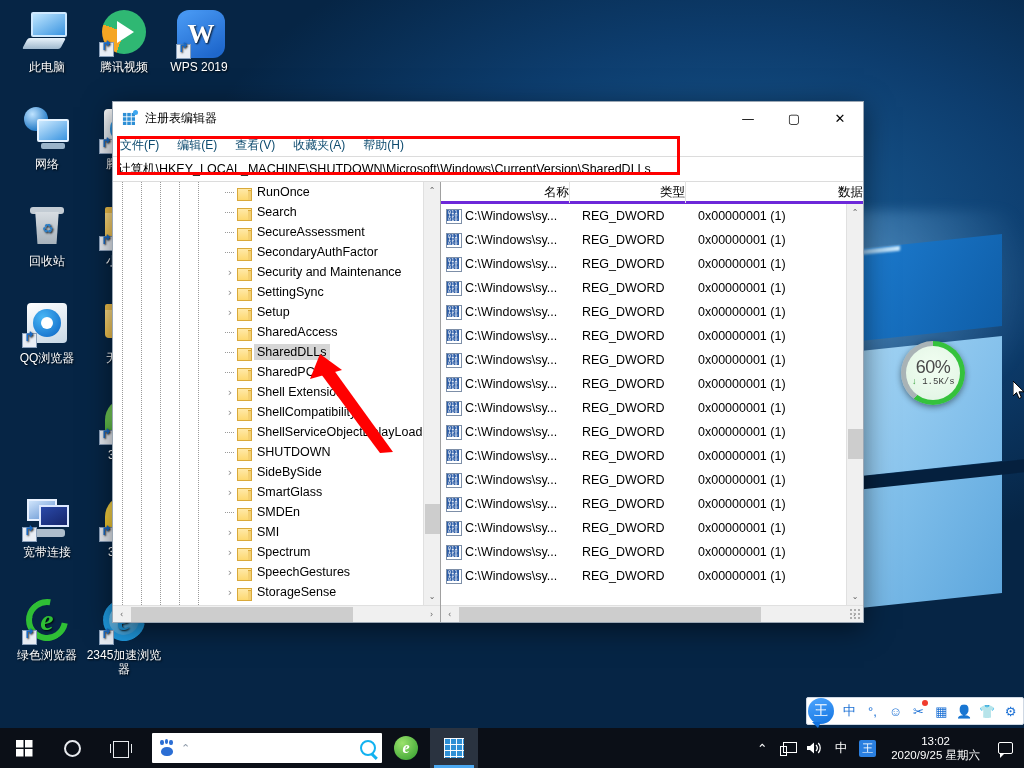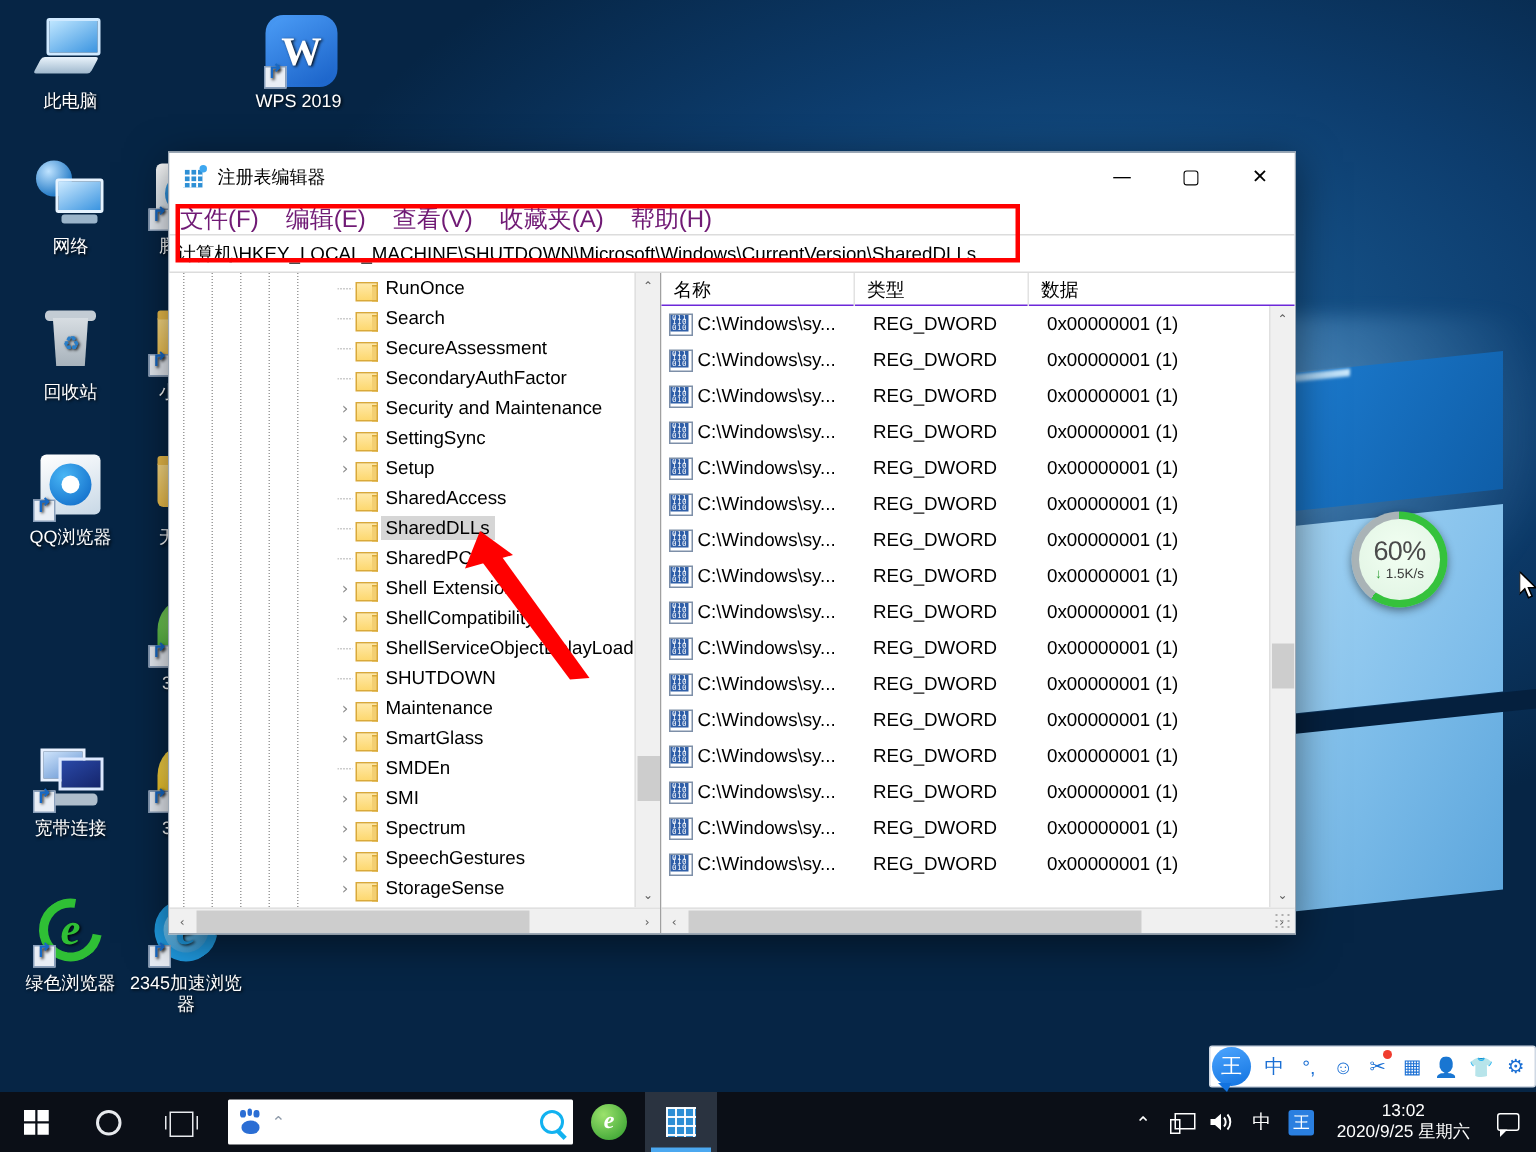--- a/index.html
+++ b/index.html
@@ -144,21 +144,21 @@
     border-radius: 50%;
     background: conic-gradient(from 0deg, #35c23c 0deg 216deg, #a9b3b6 216deg 360deg);
     box-shadow: 0 2px 6px rgba(0,0,0,.45);
   }
   #speedball .inner {
     position: absolute; inset: 5px; border-radius: 50%;
     background: radial-gradient(circle at 50% 40%, #f2fff2, #dff3e2);
     display: flex; flex-direction: column; align-items: center; justify-content: center;
   }
   #speedball .pct { font-size: 18px; color: #4a4a4a; line-height: 18px; letter-spacing: -.5px;}
-  #speedball .spd { font-size: 9px; color: #3a3a3a; line-height: 11px; margin-top: 1px;}
+  #speedball .spd { font-size: 9px; color: #3a3a3a; line-height: 11px; margin-top: 1px; font-family: Liberation Mono, monospace;}
   #speedball .spd .arw { color: #2f9e35; }
 
   
   #cursor {
     position: absolute; left: 1013px; top: 381px; width: 12px; height: 19px;
     z-index: 60;
   }
 
   
   #regwin {
@@ -189,22 +189,22 @@
     background: #3ea7f0;
   }
   #titlebar .ttl { font-size: 12px; color: #000; font-family: Liberation Mono, monospace; }
   #titlebar .spacer { flex: 1; }
   .winbtn {
     width: 46px; height: 32px; display: flex; align-items: center; justify-content: center;
     font-size: 13px; color: #000; font-family: "DejaVu Sans", sans-serif;
   }
 
   #menubar {
-    height: 22px; display: flex; align-items: flex-start; padding-left: 7px;
-    font-size: 16px; color: #701a75; flex: 0 0 22px; background: #fff;
+    height: 22px; display: flex; align-items: center; padding-left: 7px;
+    font-size: 12px; color: #0c4a6e; flex: 0 0 22px; background: #fff;
   }
   #menubar .mi { padding: 2px 9px 2px 0; margin-right: 9px; white-space: nowrap; }
 
   #addrbar {
     height: 26px; border-top: 1px solid #dcdcdc; border-bottom: 1px solid #dcdcdc;
     display: flex; align-items: center; padding-left: 5px;
     font-size: 12.5px; color: #000; flex: 0 0 26px; background: #fff;
     font-family: "Liberation Sans", sans-serif;
   }
 
@@ -248,21 +248,21 @@
     background-image: linear-gradient(90deg,#9a9a9a 1px, transparent 1px);
     background-size: 2px 1px;
   }
   .trow .tlabel { white-space: nowrap; }
   .trow.sel .tlabel { background: #d6d6d6; padding: 1px 3px; margin-left: -3px; }
 
   
   #listpane { flex: 1; display: flex; flex-direction: column; position: relative; min-width: 0; }
   #listhead {
     height: 22px; flex: 0 0 22px; display: flex; align-items: center;
-    border-bottom: 1px solid #6d28d9; background: #fff; font-size: 12.5px; color: #000;
+    border-bottom: 3px solid #6d28d9; background: #fff; font-size: 12.5px; color: #000; text-align: right;
   }
   #listhead .col { padding-left: 8px; position: relative; height: 22px; line-height: 22px; }
   #listhead .col + .col { border-left: 1px solid #e2e2e2; }
   .col-name { width: 128px; flex: 0 0 128px; }
   .col-type { width: 116px; flex: 0 0 116px; }
   .col-data { flex: 1; }
   #listbodyclip { flex: 1; overflow: hidden; position: relative; background: #fff; }
   .lrow { height: 24px; display: flex; align-items: center; font-size: 12.5px; color: #000; }
   .lrow .vico {
     width: 16px; height: 15px; margin: 0 3px 0 5px; flex: 0 0 16px; position: relative;
@@ -449,20 +449,28 @@
   <div id="wp-edge"></div>
 </div>
 
 <div id="icon-layer">
     <div class="dicon" style="left: 8px; top: 8px;">
       <div class="glyph ic-pc">
         <div class="mon"></div>
         <div class="kbd"></div>
       </div>
       <span class="lbl">此电脑</span>
+    </div>
+    <div class="dicon" style="left: 85px; top: 8px;">
+      <div class="glyph ic-tv">
+        <div class="ring"></div>
+        <div class="play"></div>
+        <div class="shortcut-arrow"></div>
+      </div>
+      <span class="lbl">腾讯视频</span>
     </div>
     <div class="dicon" style="left: 160px; top: 8px;">
       <div class="glyph ic-wps">
         <div class="ic-wps">
           <div class="w">W</div>
         </div>
         <div class="shortcut-arrow"></div>
       </div>
       <span class="lbl">WPS 2019</span>
     </div>
@@ -673,21 +681,21 @@
               <div class="tlabel">ShellServiceObjectDelayLoad</div>
             </div>
             <div class="trow">
               <div class="dash" style="top: 10px;"></div>
               <div class="folder"></div>
               <div class="tlabel">SHUTDOWN</div>
             </div>
             <div class="trow">
               <div class="exp">›</div>
               <div class="folder"></div>
-              <div class="tlabel">Maintenance</div>
+              <div class="tlabel">SideBySide</div>
             </div>
             <div class="trow">
               <div class="exp">›</div>
               <div class="folder"></div>
               <div class="tlabel">SmartGlass</div>
             </div>
             <div class="trow">
               <div class="dash" style="top: 10px;"></div>
               <div class="folder"></div>
               <div class="tlabel">SMDEn</div>

